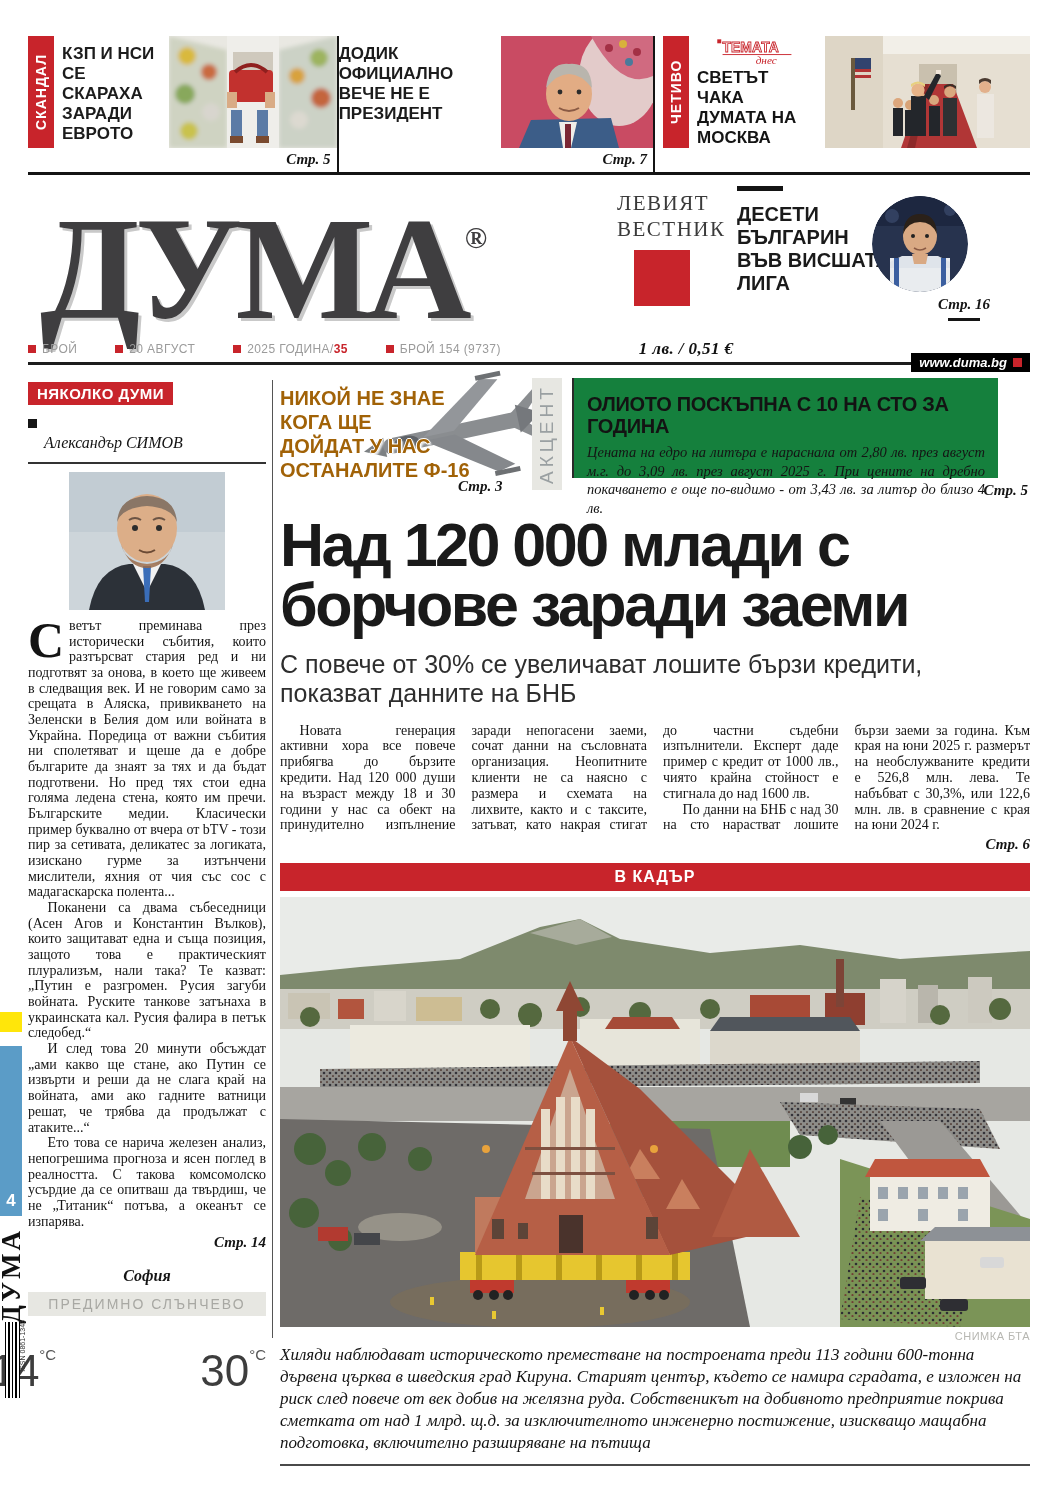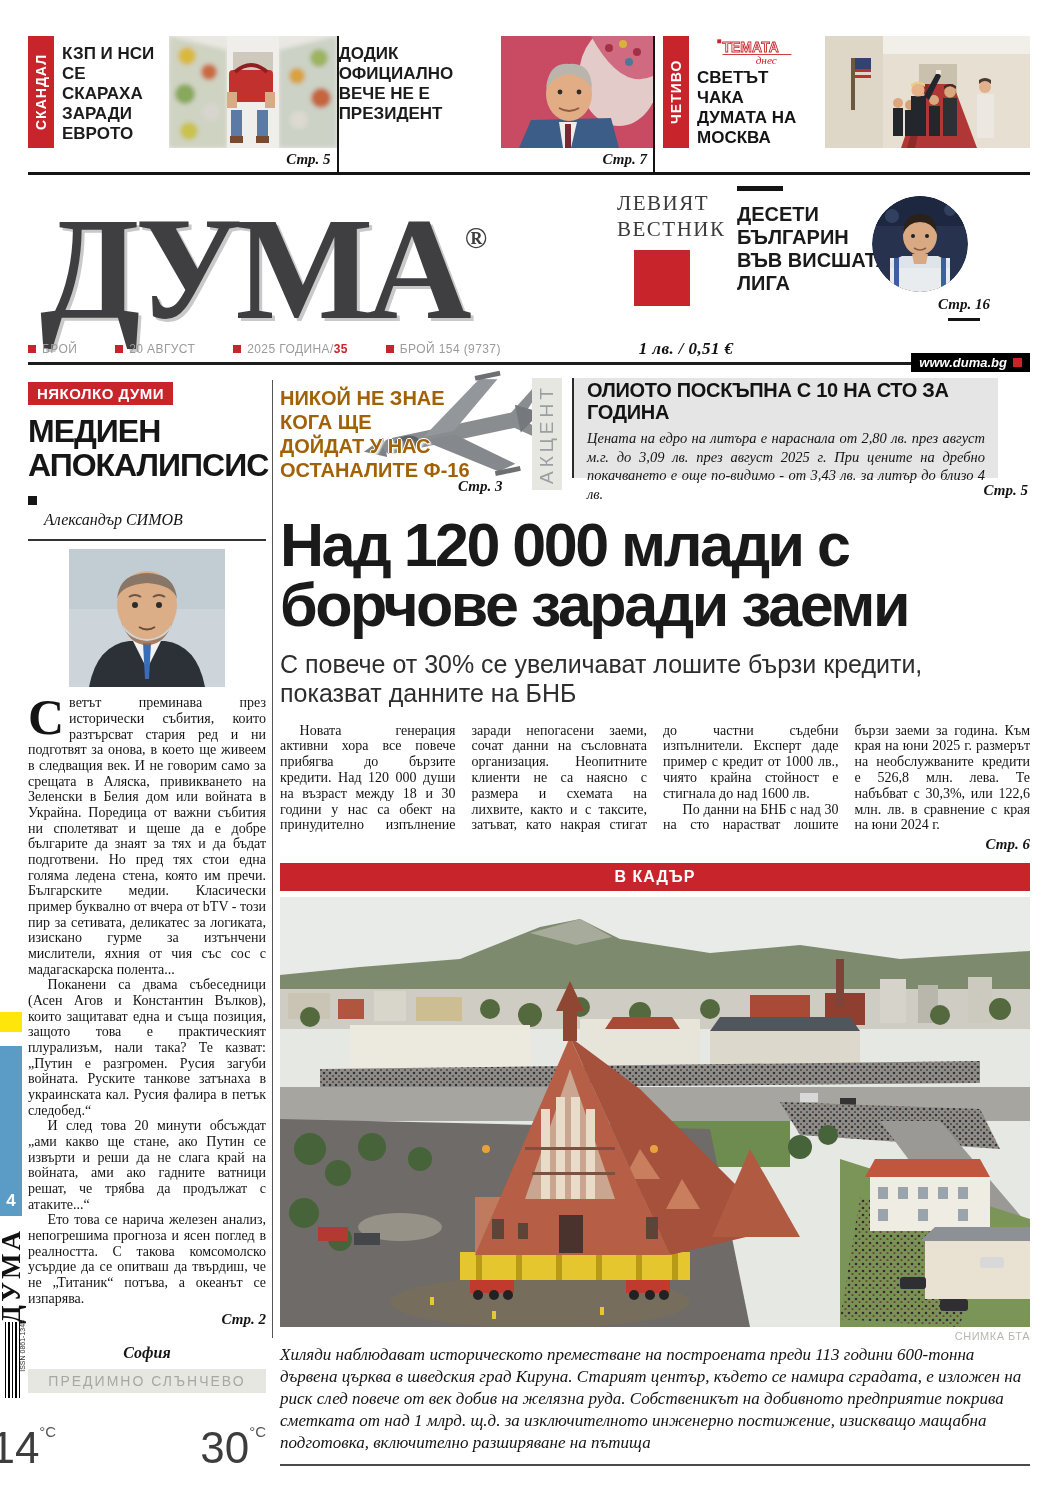--- a/index.html
+++ b/index.html
@@ -90,22 +90,22 @@
   .lead-area{position:absolute;left:280px;top:378px;width:750px;}
   .akcent-row{position:relative;height:122px;}
   .jet{position:absolute;left:55px;top:-4px;width:235px;height:118px;transform:rotate(-12deg);}
   .akcent-title{position:absolute;left:0;top:8px;width:245px;font:800 20px/1.2 "Liberation Sans",sans-serif;
       color:#a16207;white-space:pre-line;
       text-shadow:1px 0 0 #fff,-1px 0 0 #fff,0 1px 0 #fff,0 -1px 0 #fff,2px 2px 2px rgba(255,255,255,.9);}
   .akcent-page{position:absolute;left:178px;top:100px;font:bold italic 15px "Liberation Serif",serif;}
   .akcent-tab{position:absolute;left:252px;top:0;width:30px;height:112px;background:#e7e7e2;color:#9aa0a2;
       display:flex;align-items:center;justify-content:center;writing-mode:vertical-rl;transform:rotate(180deg);
       font:19px "Liberation Sans",sans-serif;letter-spacing:4px;}
-  .oil{position:absolute;left:292px;top:0;width:426px;height:100px;background:#e5e5e5;box-sizing:border-box;
-       padding:1px 13px;border-left:2px solid #2a2a2a;}
+  .oil{position:absolute;left:292px;top:0;width:426px;height:100px;background:#15803d;box-sizing:border-box;
+       padding:15px 13px;border-left:2px solid #2a2a2a;}
   .oil-title{font:800 20px/1.1 "Liberation Sans",sans-serif;letter-spacing:-.3px;color:#131313;}
   .oil-body{font:italic 14.5px/1.28 "Liberation Serif",serif;margin-top:6px;text-align:justify;}
   .oil-page{position:absolute;right:2px;top:104px;font:bold italic 15px "Liberation Serif",serif;}
   .lead-title{margin-top:16px;font:bold 61px/0.98 "Liberation Sans",sans-serif;letter-spacing:-2.5px;color:#1a1a1a;}
   .lead-sub{margin-top:14px;font:25px/1.18 "Liberation Sans",sans-serif;color:#2e2e2e;}
   .lead-cols{margin-top:14px;column-count:4;column-gap:16px;height:130px;
              font:14px/1.13 "Liberation Serif",serif;text-align:justify;position:relative;}
   .lead-cols p{margin:0;}
   .lead-cols p.ind{text-indent:1.4em;}
   .lead-page{position:absolute;right:0;bottom:0;font:bold italic 15px "Liberation Serif",serif;}
@@ -302,21 +302,20 @@
   <div class="rule"></div>
   <div class="site">
       <span>www.duma.bg</span>
       <span class="sq"></span>
     </div>
 
   <div class="vdiv"></div>
 
   <div class="opinion">
     <span class="badge">НЯКОЛКО ДУМИ</span>
-    <div class="op-title">МЕДИЕН АПОКАЛИПСИС</div>
     <div class="op-square"></div>
     <div class="op-author">Александър СИМОВ</div>
     <div class="op-hr"></div>
     <div class="op-photo">
       <svg width="156" height="138" viewBox="0 0 156 138">
         <rect width="156" height="138" fill="#cdd5da"></rect>
         <rect x="0" y="0" width="156" height="60" fill="#c2ccd3"></rect>
         <path d="M20,138 Q28,96 60,92 L96,92 Q128,96 136,138 Z" fill="#2c3138"></path>
         <polygon points="64,92 92,92 78,120" fill="#f2f2f2"></polygon>
         <polygon points="74,94 82,94 80,130 76,130" fill="#3a6db8"></polygon>
@@ -329,21 +328,21 @@
         <path d="M84,48 q6,-4 12,0" stroke="#6b5444" stroke-width="2" fill="none"></path>
         <path d="M70,78 q8,5 16,0" stroke="#6b4a34" stroke-width="2" fill="none"></path>
       </svg>
     </div>
     <div class="op-body">
       <p><span class="dropcap">С</span><span>ветът преминава през исторически събития, които разтърсват стария ред и ни подготвят за онова, в което ще живеем в следващия век. И не говорим само за срещата в Аляска, привикването на Зеленски в Белия дом или войната в Украйна. Поредица от важни събития ни сполетяват и щеше да е добре българите да знаят за тях и да бъдат подготвени. Но пред тях стои една голяма ледена стена, която им пречи. Българските медии. Класически пример буквално от вчера от bTV - този пир за сетивата, деликатес за логиката, изискано гурме за изтънчени мислители, яхния от чия със сос с мадагаскарска полента...</span></p>
       <p class="ind">Поканени са двама събеседници (Асен Агов и Константин Вълков), които защитават една и съща позиция, защото това е практическият плурализъм, нали така? Те казват: „Путин е разгромен. Русия загуби войната. Руските танкове затънаха в украинската кал. Русия фалира в петък следобед.“</p>
       <p class="ind">И след това 20 минути обсъждат „ами какво ще стане, ако Путин се извърти и реши да не слага край на войната, ами ако гадните ватници решат, че трябва да продължат с атаките...“</p>
       <p class="ind">Ето това се нарича железен анализ, непогрешима прогноза и ясен поглед в реалността. С такова комсомолско усърдие да се опитваш да твърдиш, че не „Титаник“ потъва, а океанът се изпарява.</p>
     </div>
-    <div class="op-page">Стр. 2</div>
+    <div class="op-page">Стр. 14</div>
 
     <div class="w-city">София</div>
     <div class="w-cond">ПРЕДИМНО СЛЪНЧЕВО</div>
     <div class="w-row">
       <span class="temp"><span>14</span><sup>°C</sup></span>
       <svg width="22" height="54" viewBox="0 0 22 54">
         <rect x="7" y="2" width="8" height="38" rx="4" fill="#fff" stroke="#a9b2bb" stroke-width="2"></rect>
         <rect x="9.5" y="18" width="3" height="22" fill="#6f9fd8"></rect>
         <circle cx="11" cy="45" r="8" fill="#6f9fd8" stroke="#a9b2bb" stroke-width="2"></circle>
       </svg>

